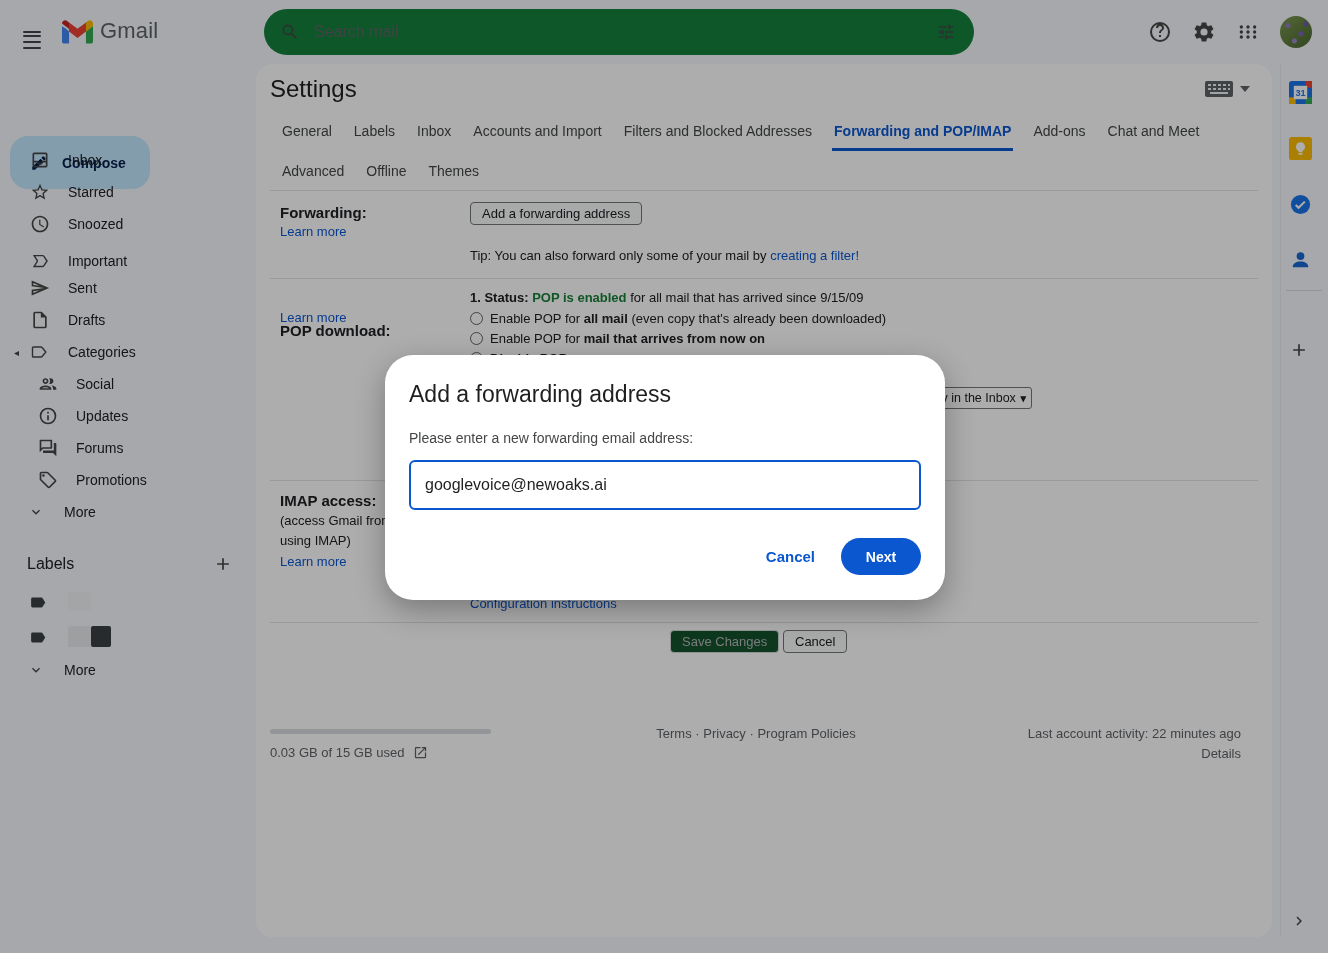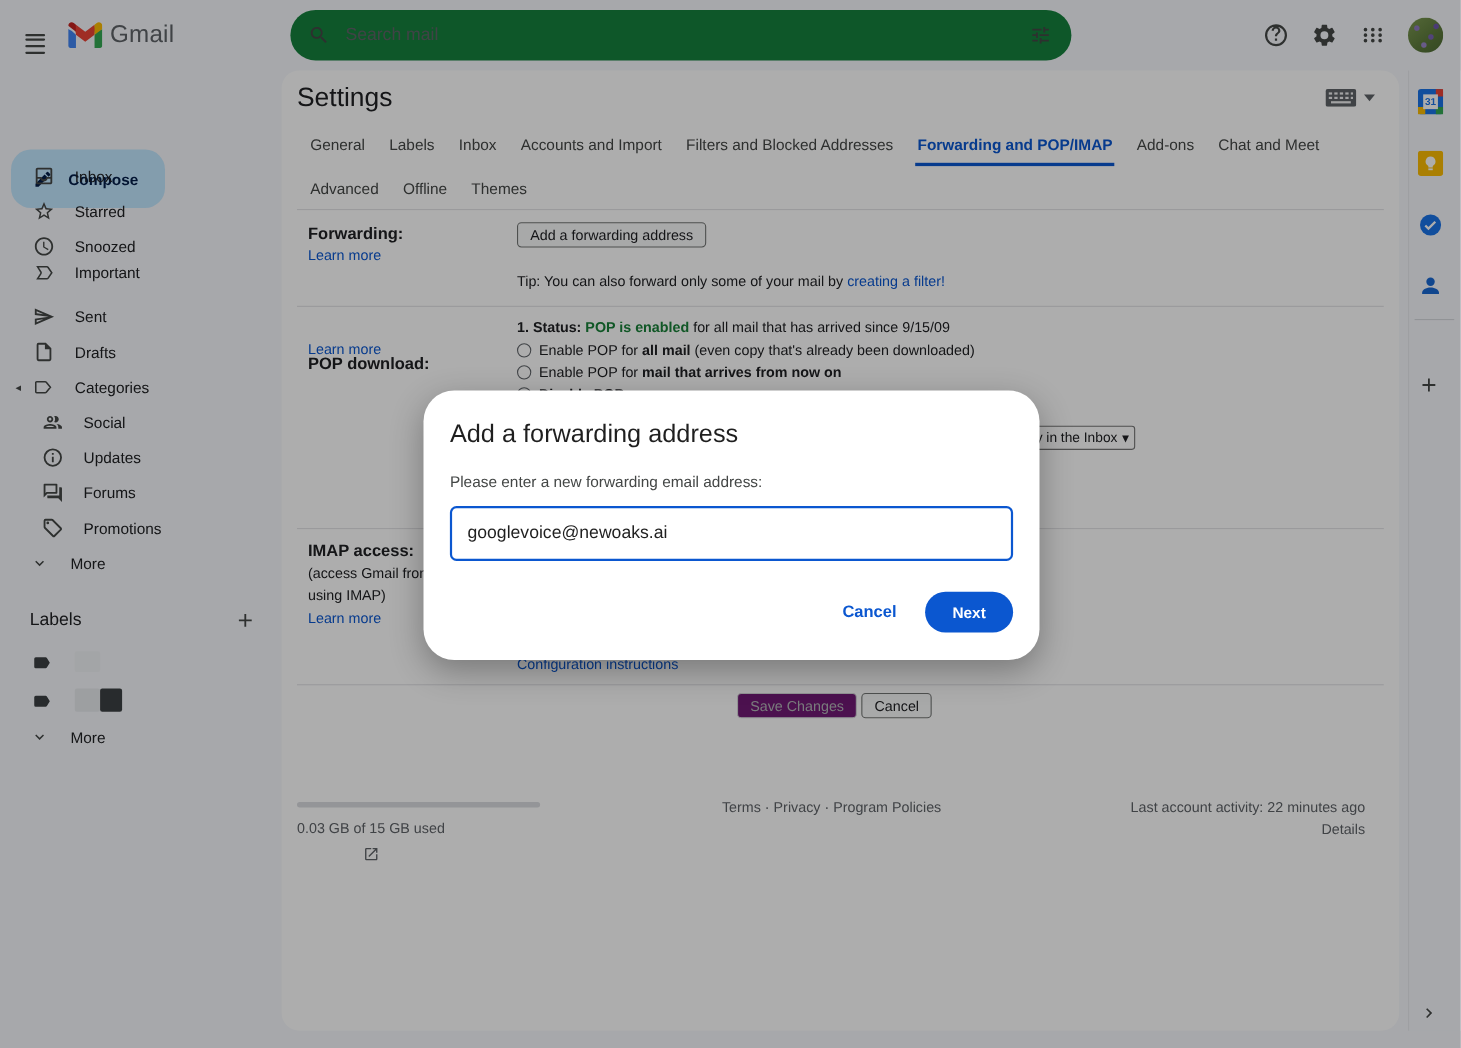--- a/index.html
+++ b/index.html
@@ -46,21 +46,21 @@
   .card { left:256px; top:64px; width:1016px; height:873px; background:#ffffff; border-radius:16px; }
   .tabs { display:flex; gap:18px; font-size:14px; color:#444746; }
   .tab { padding:6px 2px 9px; cursor:pointer; white-space:nowrap; }
   .tab.active { color:#0b57d0; font-weight:700; border-bottom:3px solid #0b57d0; }
   .divider { position:absolute; left:270px; width:988px; height:1px; background:#e3e3e6; }
   .sec-label { font-size:15px; font-weight:700; color:#202124; }
   .body13 { font-size:13px; color:#202124; }
   .link { color:#0b57d0; text-decoration:none; cursor:pointer; font-size:13px; }
   .legacybtn { font-size:13px; color:#202124; background:#f8f9fa; border:1px solid #747775; border-radius:4px;
                padding:3px 11px; height:23px; }
-  .legacybtn:disabled { color:#b4b6b8; border-color:#d8d9db; background:#701a75; }
+  .legacybtn:disabled { color:#b4b6b8; border-color:#d8d9db; background:#14532d; }
   .radio { width:13px; height:13px; border:1.5px solid #5f6368; border-radius:50%; background:#fff; display:inline-block; flex:0 0 auto; }
   .popline { position:absolute; left:470px; display:flex; align-items:center; gap:7px; font-size:13px; color:#202124; }
   .selectbox { position:absolute; left:840px; top:387px; width:192px; height:22px; background:#fff;
                border:1px solid #767676; border-radius:3px; display:flex; align-items:center;
                font-size:12.5px; color:#202124; padding:0 5px; overflow:hidden; white-space:nowrap; cursor:pointer; }
   .selectbox .chev { margin-left:auto; font-weight:700; font-size:11px; }
   .meter { left:270px; top:729px; width:221px; height:5px; border-radius:3px; background:#dadce0; }
   .foot { font-size:13px; color:#5f6368; }
 
   
@@ -163,21 +163,21 @@
     <span>Starred</span>
   </div>
   <div class="nav-item" style="top:144px;">
     <span class="nicon">
         <svg width="20" height="20" viewBox="0 0 24 24" fill="#444746">
           <path d="M11.99 2C6.47 2 2 6.48 2 12s4.47 10 9.99 10C17.52 22 22 17.52 22 12S17.52 2 11.99 2zM12 20c-4.42 0-8-3.58-8-8s3.58-8 8-8 8 3.58 8 8-3.58 8-8 8zm.5-13H11v6l5.25 3.15.75-1.23-4.5-2.67z"></path>
         </svg>
       </span>
     <span>Snoozed</span>
   </div>
-  <div class="nav-item" style="top:168px;">
+  <div class="nav-item" style="top:181px;">
     <span class="nicon">
         <svg width="20" height="20" viewBox="0 0 24 24">
           <path d="M5 5.5h10.2c.5 0 1 .25 1.3.67L20.5 12l-4 5.83c-.3.42-.8.67-1.3.67H5l3.6-5.64c.33-.52.33-1.2 0-1.72L5 5.5z" fill="none" stroke="#444746" stroke-width="1.7"></path>
         </svg>
       </span>
     <span>Important</span>
   </div>
   <div class="nav-item" style="top:208px;">
     <span class="nicon">
         <svg width="20" height="20" viewBox="0 0 24 24" fill="#444746">
@@ -357,21 +357,21 @@
 <div class="abs body13" style="left:280px;top:513px;white-space:nowrap;">(access Gmail from other clients</div>
 <div class="abs body13" style="left:280px;top:533px;">using IMAP)</div>
 <a class="abs link" style="left:280px;top:554px;">Learn more</a>
 <a class="abs link" style="left:470px;top:596px;">Configuration instructions</a>
 <div class="divider" style="top:622px;"></div>
 
 <button class="abs legacybtn" disabled="" style="left:670px;top:630px;">Save Changes</button>
 <button class="abs legacybtn" style="left:783px;top:630px;">Cancel</button>
 
 <div class="abs meter"></div>
-<div class="abs foot" style="left:270px;top:745px;display:flex;align-items:center;gap:9px;flex-direction:column;">
+<div class="abs foot" style="left:270px;top:745px;display:flex;align-items:center;gap:9px;">
   <span>0.03 GB of 15 GB used</span>
   <span>
       <svg width="15" height="15" viewBox="0 0 24 24" fill="#5f6368">
         <path d="M19 19H5V5h7V3H5a2 2 0 0 0-2 2v14a2 2 0 0 0 2 2h14c1.1 0 2-.9 2-2v-7h-2v7zM14 3v2h3.59l-9.83 9.83 1.41 1.41L19 6.41V10h2V3h-7z"></path>
       </svg>
     </span>
 </div>
 <div class="abs foot" style="left:600px;top:726px;width:312px;text-align:center;">Terms · Privacy · Program Policies</div>
 <div class="abs foot" style="left:941px;top:726px;width:300px;text-align:right;">Last account activity: 22 minutes ago</div>
 <div class="abs foot" style="left:941px;top:746px;width:300px;text-align:right;">Details</div>

